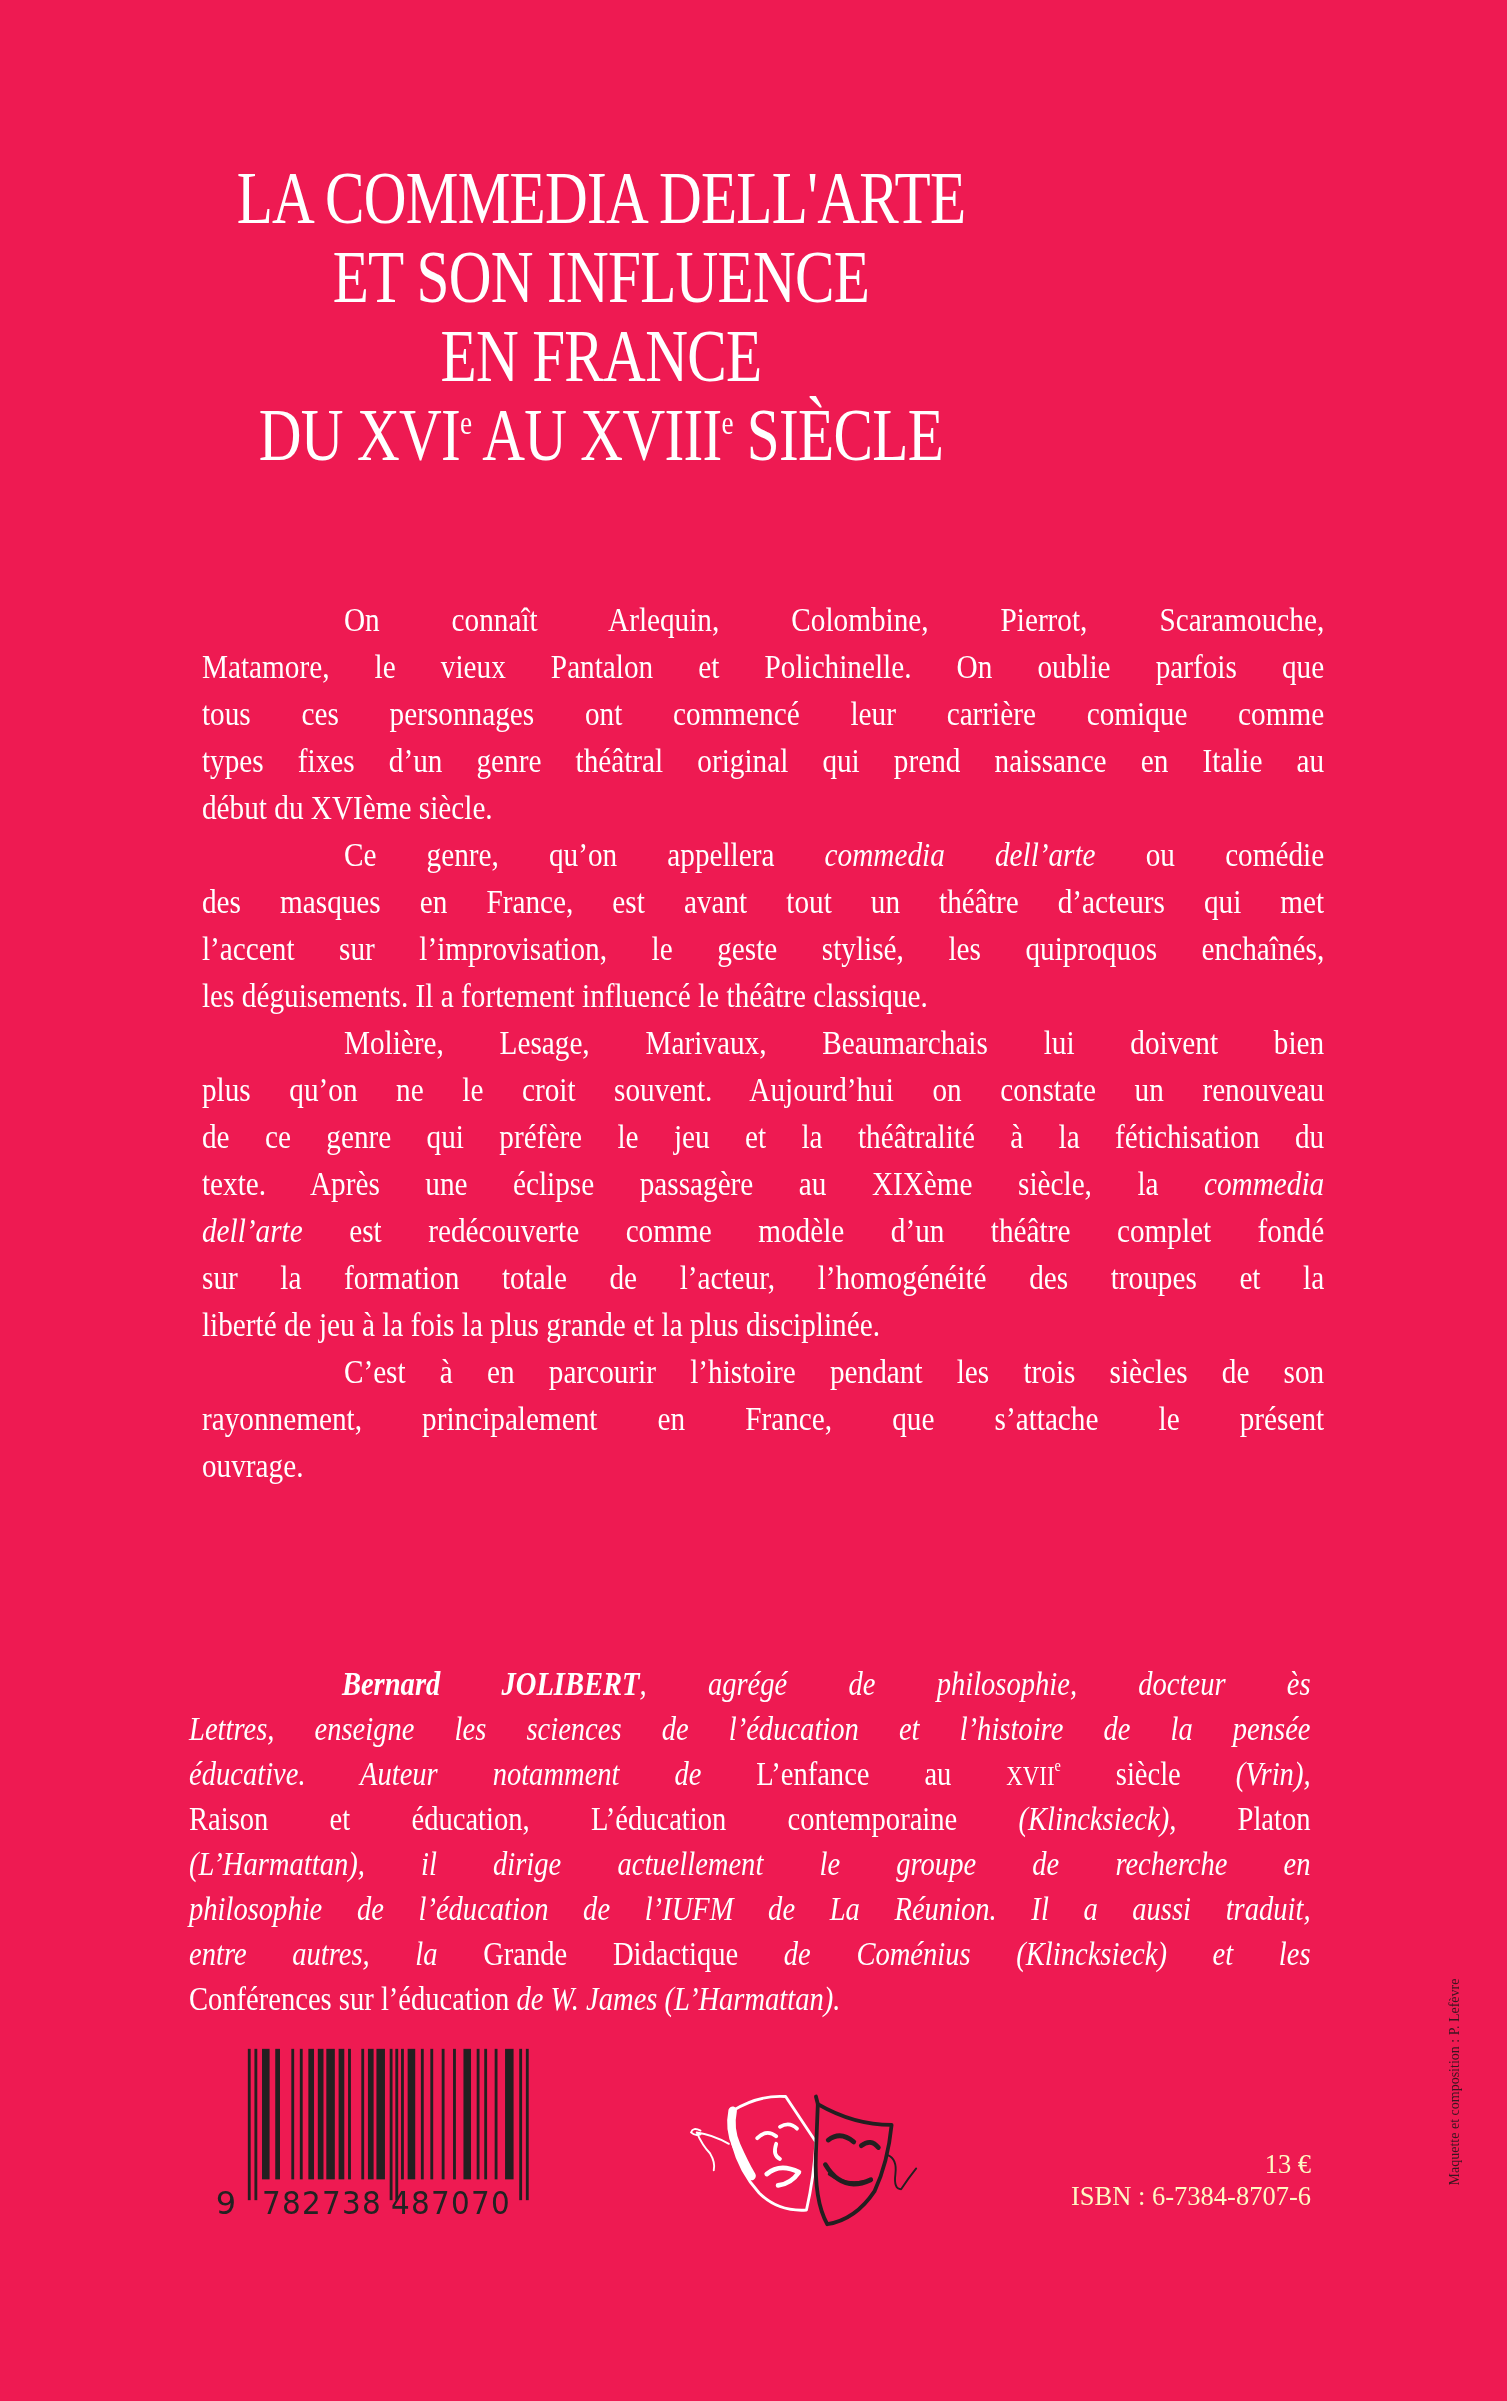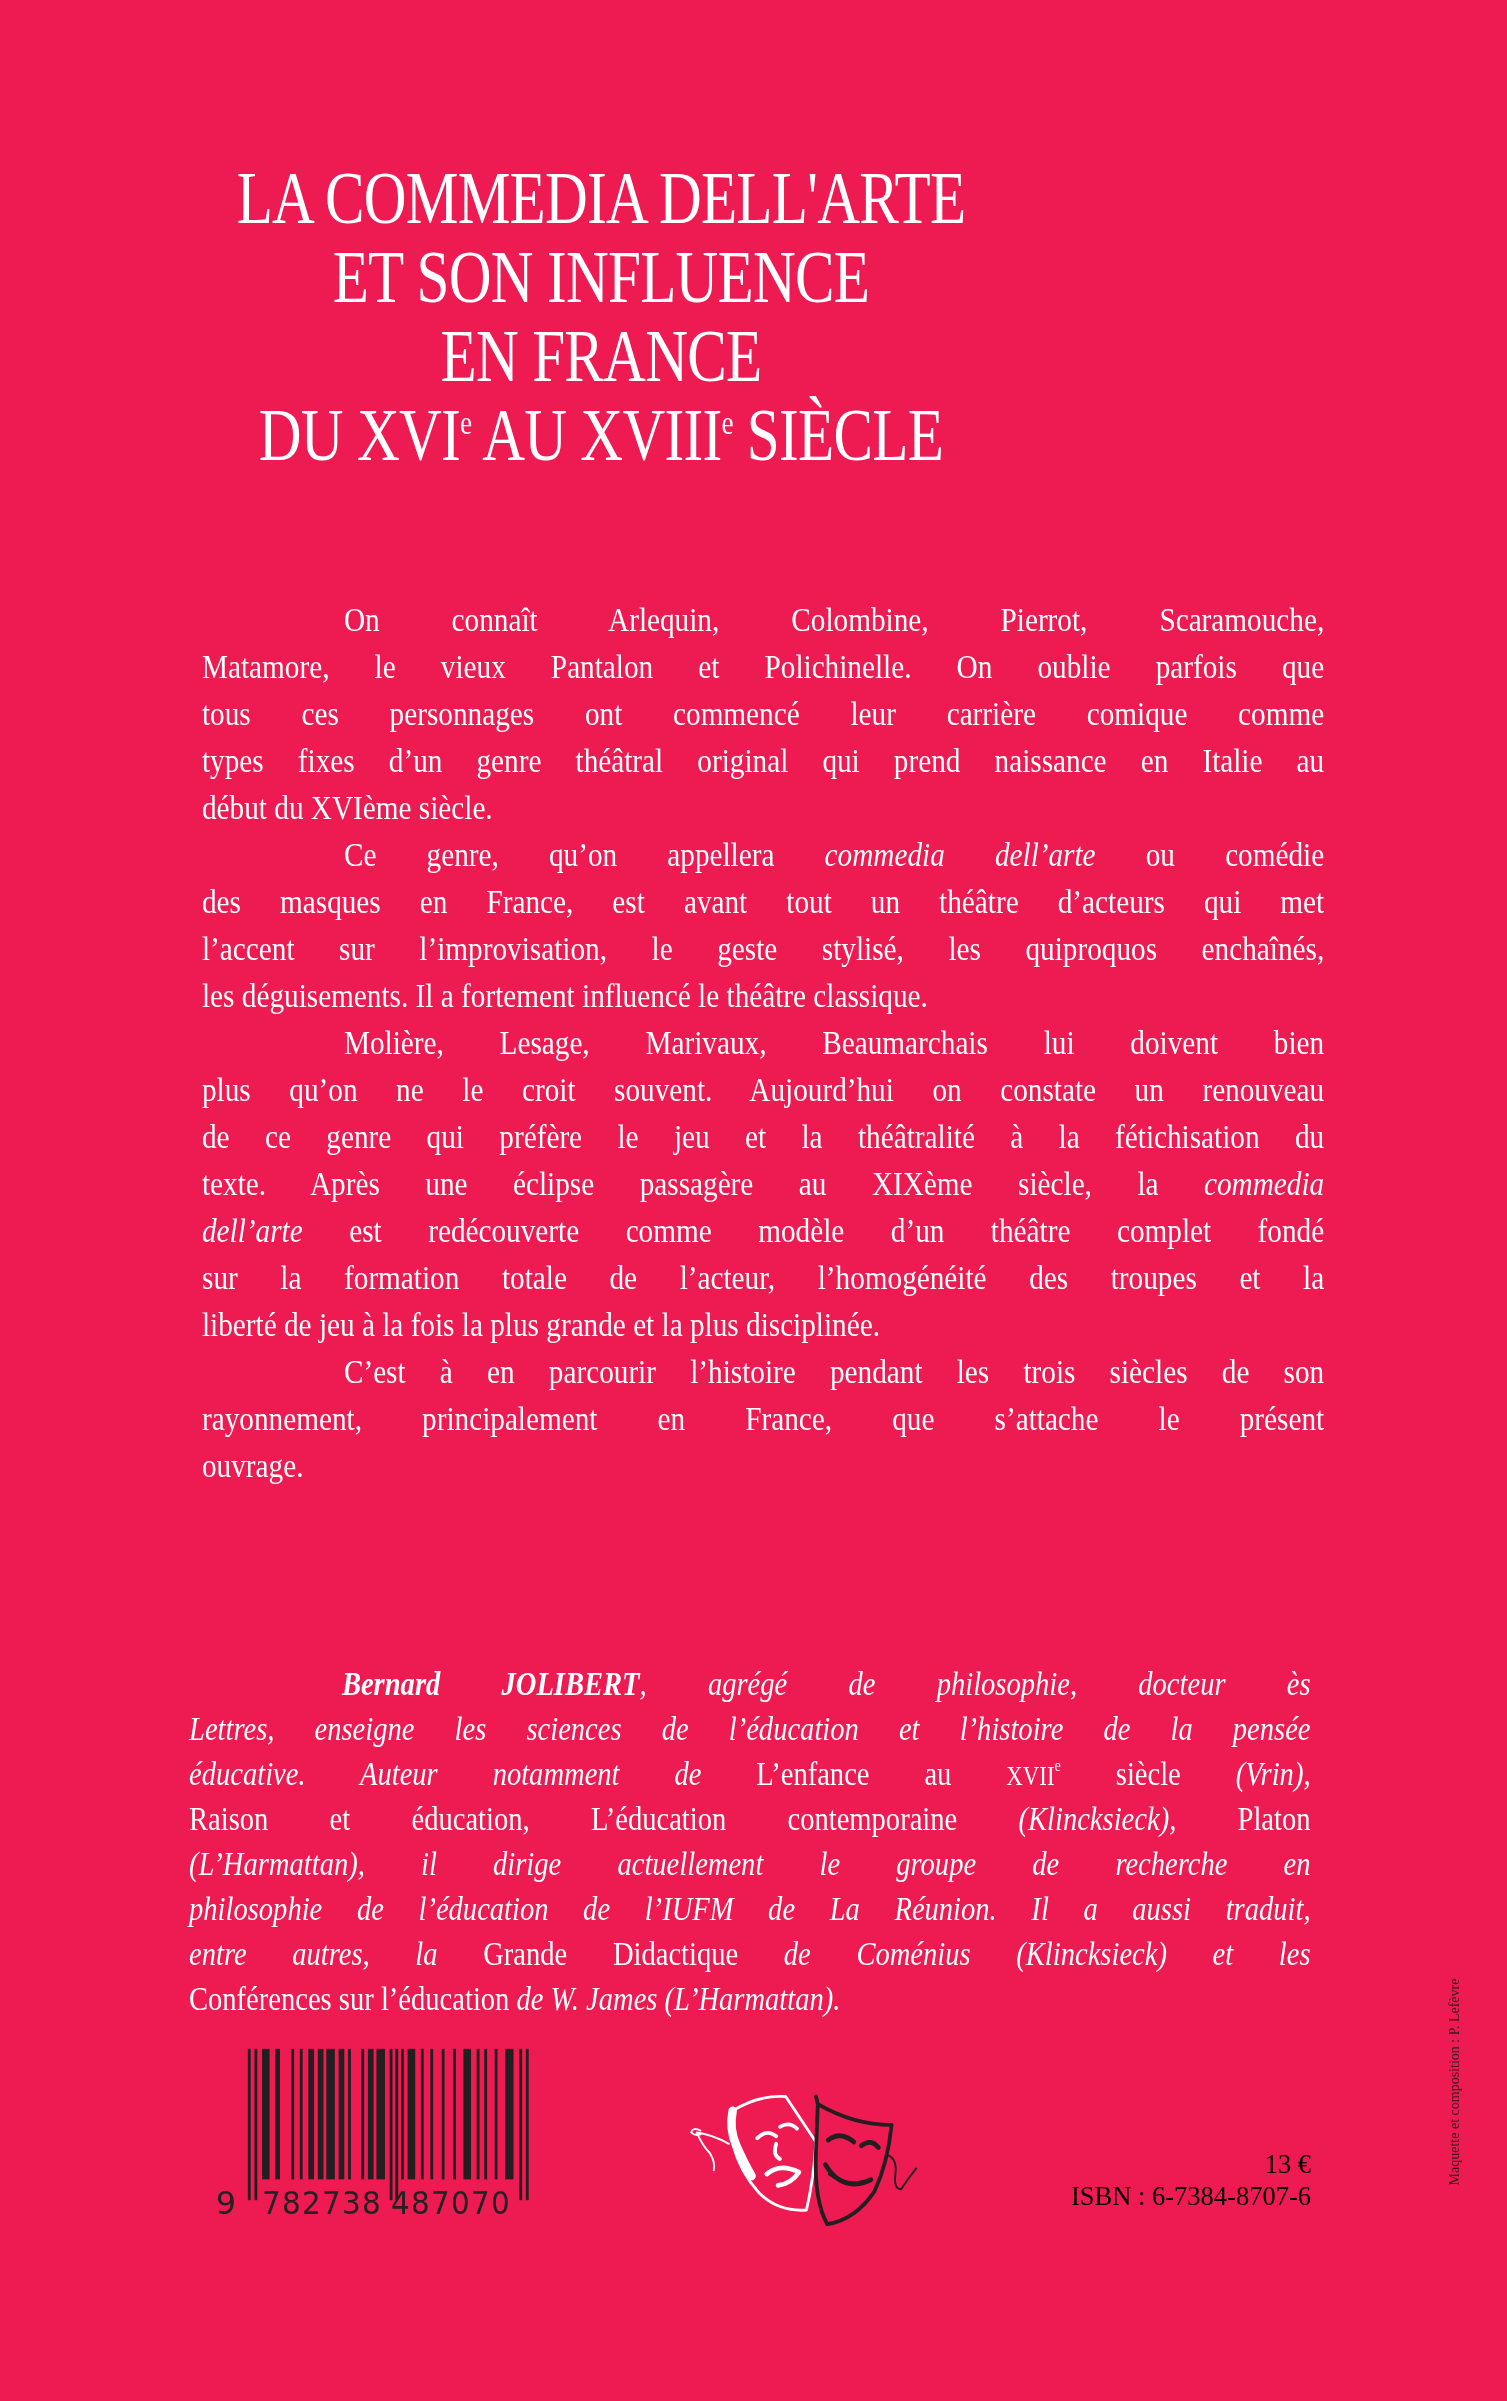--- a/index.html
+++ b/index.html
@@ -67,21 +67,21 @@
   .bd-first { position: absolute; left: 5.7px; top: 0; }
   .bd-left  { position: absolute; left: 52px; top: 0; letter-spacing: 1.4px; transform: scaleX(0.92); transform-origin: left; }
   .bd-right { position: absolute; left: 181px; top: 0; letter-spacing: 1.4px; transform: scaleX(0.92); transform-origin: left; }
 
   
   .logo { position: absolute; left: 674px; top: 2087px; width: 246px; height: 142px; }
 
   
   .price-block {
     position: absolute; left: 1003px; top: 2148px; width: 308px;
-    color: #000000; font-size: 26.5px; text-align: right; line-height: 32px;
+    color: #fef9c3; font-size: 26.5px; text-align: right; line-height: 32px;
   }
   .price-block div { white-space: nowrap; }
 
   
   .credit {
     position: absolute; left: 1455px; top: 2082px;
     transform: translate(-50%, -50%) rotate(-90deg);
     font-size: 14px; color: #3a1520; white-space: nowrap;
   }
 </style>

